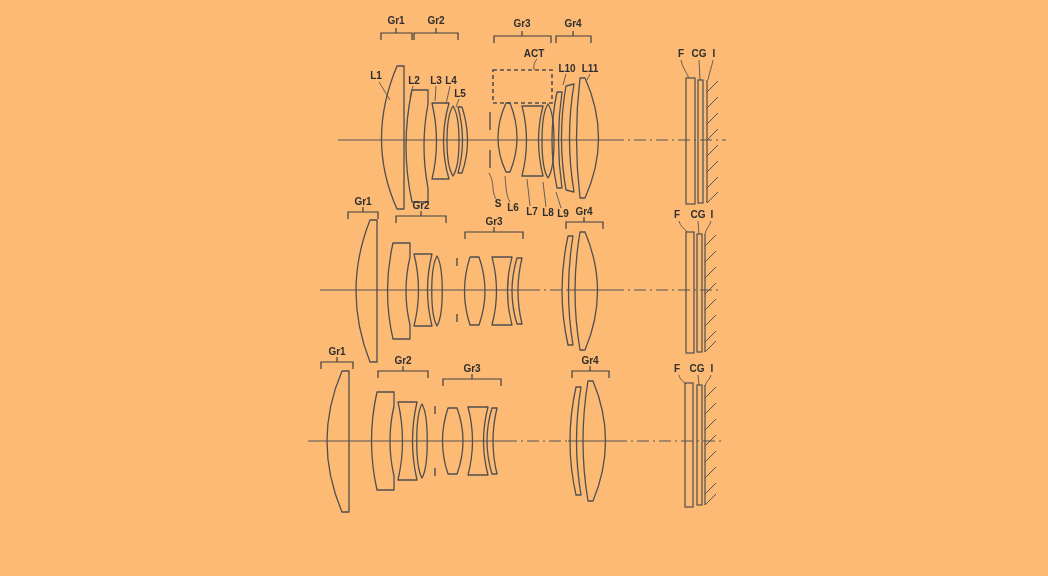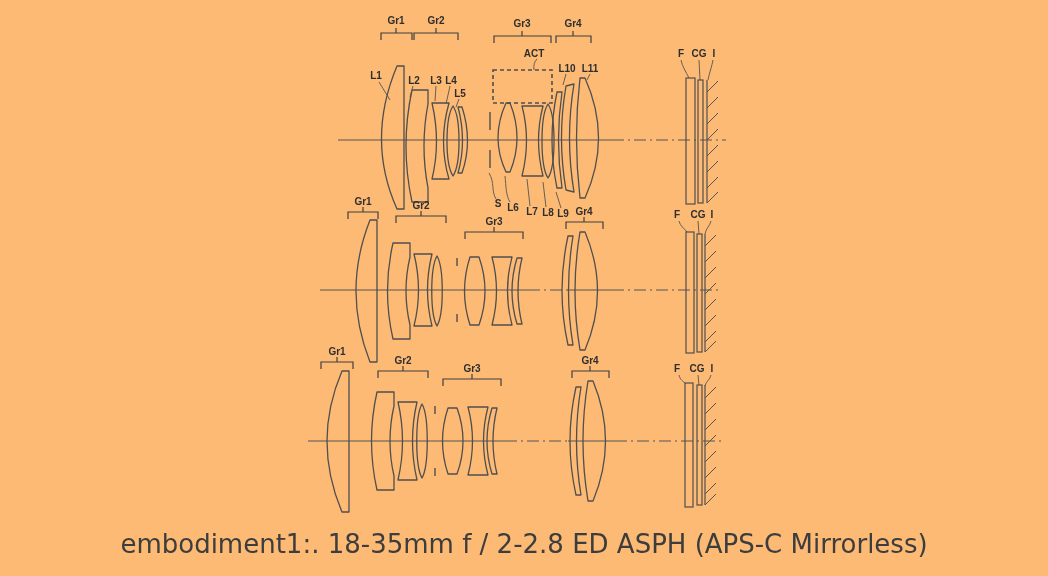--- a/index.html
+++ b/index.html
@@ -141,14 +141,13 @@
     <rect class="plane" x="685" y="383" width="8" height="124"></rect>
     <rect class="plane" x="697" y="385" width="5" height="120"></rect>
     <path class="plane" d="M705,385 V505"></path>
     <path class="hatch" d="M705,398 L716,387 M705,414 L716,403 M705,430 L716,419 M705,446 L716,435 M705,462 L716,451 M705,478 L716,467 M705,494 L716,483 M705,505 L716,494"></path>
     <text x="677" y="372" text-anchor="middle">F</text>
     <text x="697" y="372" text-anchor="middle">CG</text>
     <text x="712" y="372" text-anchor="middle">I</text>
   </g>
 </svg>
 
-<div class="caption">embodiment1:. 18-35mm f / 2-2.8 ED ASPH (APS-C Mirrorless)</div>
 </div>
 
 </body></html>

